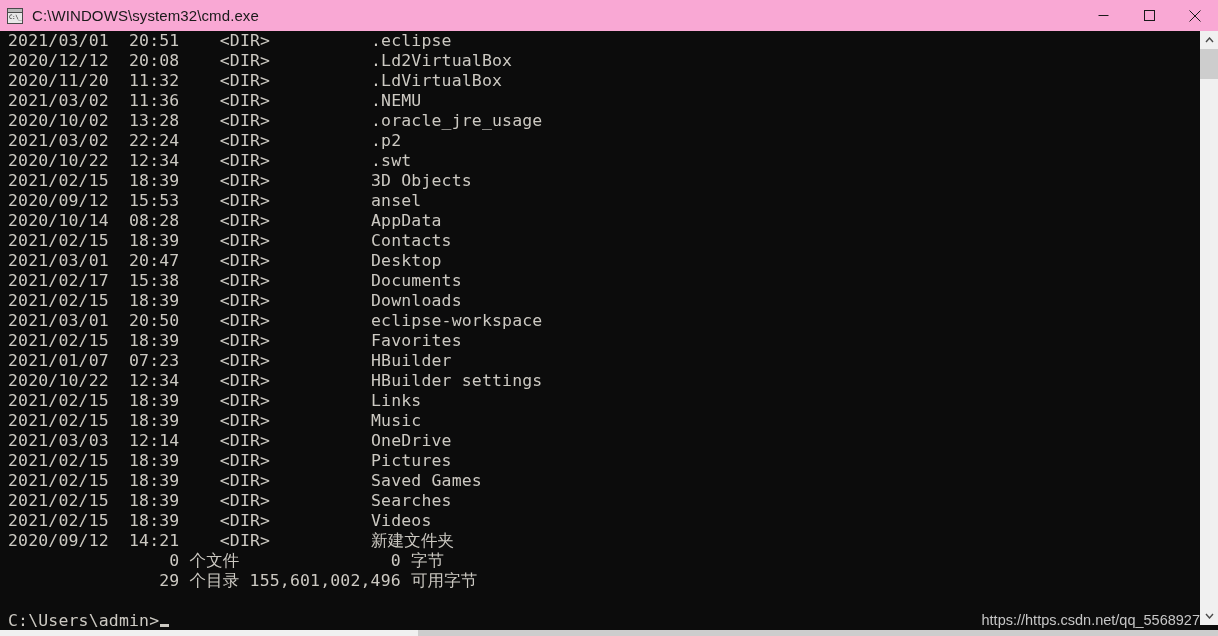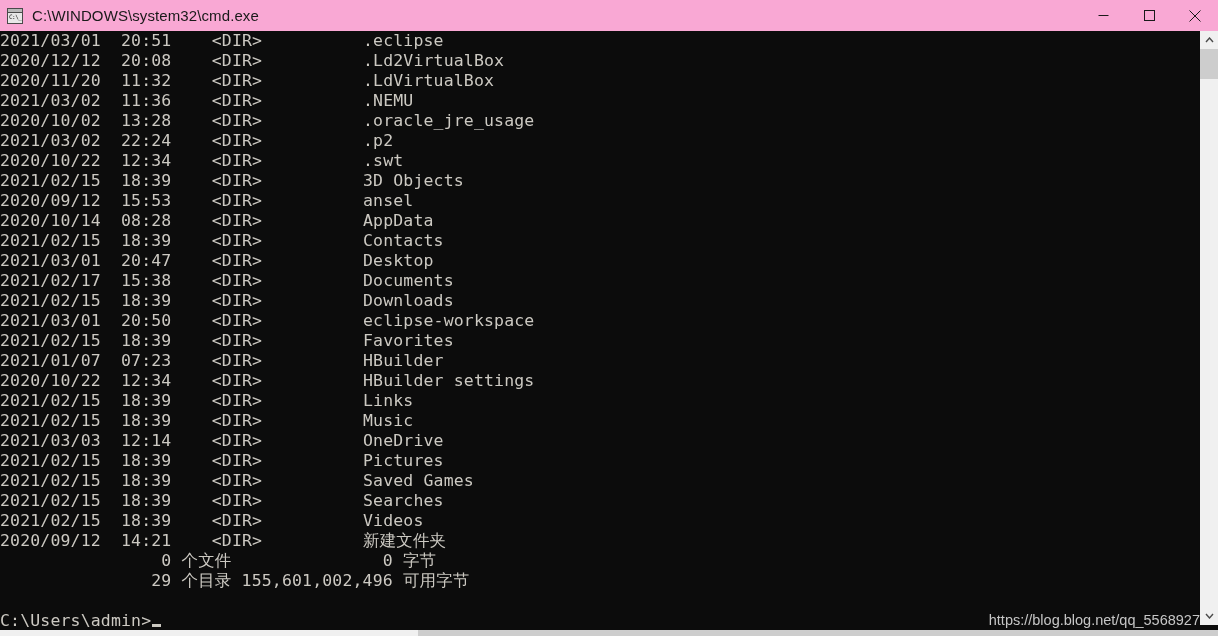--- a/index.html
+++ b/index.html
@@ -104,21 +104,21 @@
     position: absolute;
     left: 0;
     top: 0;
     font-family: "DejaVu Sans Mono", "Liberation Mono", monospace;
     font-size: 16.5px;
     line-height: 20px;
     color: #ccc9c2;
     white-space: pre;
     letter-spacing: 0.15px;
   }
-  .ln { height: 20px; display: block; }
+  .ln { height: 20px; display: block; margin-left: 8px; }
 
   
   #cursor {
     display: inline-block;
     width: 9px;
     height: 3px;
     background: #ccc9c2;
     vertical-align: baseline;
     margin-left: 1px;
     position: relative;
@@ -226,21 +226,21 @@
           <line x1="11.5" y1="0.5" x2="0.5" y2="11.5" stroke="#1a1a1a" stroke-width="1"></line>
         </svg>
       </div>
     </div>
   </div>
 
   <div id="console">
     <div id="console-text"><span class="ln">2021/03/01  20:51    &lt;DIR&gt;          .eclipse</span><span class="ln">2020/12/12  20:08    &lt;DIR&gt;          .Ld2VirtualBox</span><span class="ln">2020/11/20  11:32    &lt;DIR&gt;          .LdVirtualBox</span><span class="ln">2021/03/02  11:36    &lt;DIR&gt;          .NEMU</span><span class="ln">2020/10/02  13:28    &lt;DIR&gt;          .oracle_jre_usage</span><span class="ln">2021/03/02  22:24    &lt;DIR&gt;          .p2</span><span class="ln">2020/10/22  12:34    &lt;DIR&gt;          .swt</span><span class="ln">2021/02/15  18:39    &lt;DIR&gt;          3D Objects</span><span class="ln">2020/09/12  15:53    &lt;DIR&gt;          ansel</span><span class="ln">2020/10/14  08:28    &lt;DIR&gt;          AppData</span><span class="ln">2021/02/15  18:39    &lt;DIR&gt;          Contacts</span><span class="ln">2021/03/01  20:47    &lt;DIR&gt;          Desktop</span><span class="ln">2021/02/17  15:38    &lt;DIR&gt;          Documents</span><span class="ln">2021/02/15  18:39    &lt;DIR&gt;          Downloads</span><span class="ln">2021/03/01  20:50    &lt;DIR&gt;          eclipse-workspace</span><span class="ln">2021/02/15  18:39    &lt;DIR&gt;          Favorites</span><span class="ln">2021/01/07  07:23    &lt;DIR&gt;          HBuilder</span><span class="ln">2020/10/22  12:34    &lt;DIR&gt;          HBuilder settings</span><span class="ln">2021/02/15  18:39    &lt;DIR&gt;          Links</span><span class="ln">2021/02/15  18:39    &lt;DIR&gt;          Music</span><span class="ln">2021/03/03  12:14    &lt;DIR&gt;          OneDrive</span><span class="ln">2021/02/15  18:39    &lt;DIR&gt;          Pictures</span><span class="ln">2021/02/15  18:39    &lt;DIR&gt;          Saved Games</span><span class="ln">2021/02/15  18:39    &lt;DIR&gt;          Searches</span><span class="ln">2021/02/15  18:39    &lt;DIR&gt;          Videos</span><span class="ln">2020/09/12  14:21    &lt;DIR&gt;          新建文件夹</span><span class="ln">                0 个文件               0 字节</span><span class="ln">               29 个目录 155,601,002,496 可用字节</span><span class="ln"></span><span class="ln">C:\Users\admin&gt;<span id="cursor"></span></span></div>
   </div>
 
-  <div id="watermark">https://blog.blog.net/qq_5568927</div>
+  <div id="watermark">https://https.csdn.net/qq_5568927</div>
 
   <div id="vscroll">
     <div class="sb-arrow" id="vscroll-up">
       <svg width="9" height="6" viewBox="0 0 9 6" aria-hidden="true">
         <polyline points="1,5 4.5,1 8,5" fill="none" stroke="#4a4a4a" stroke-width="1.4"></polyline>
       </svg>
     </div>
     <div id="vscroll-track">
       <div id="vscroll-thumb"></div>
     </div>

